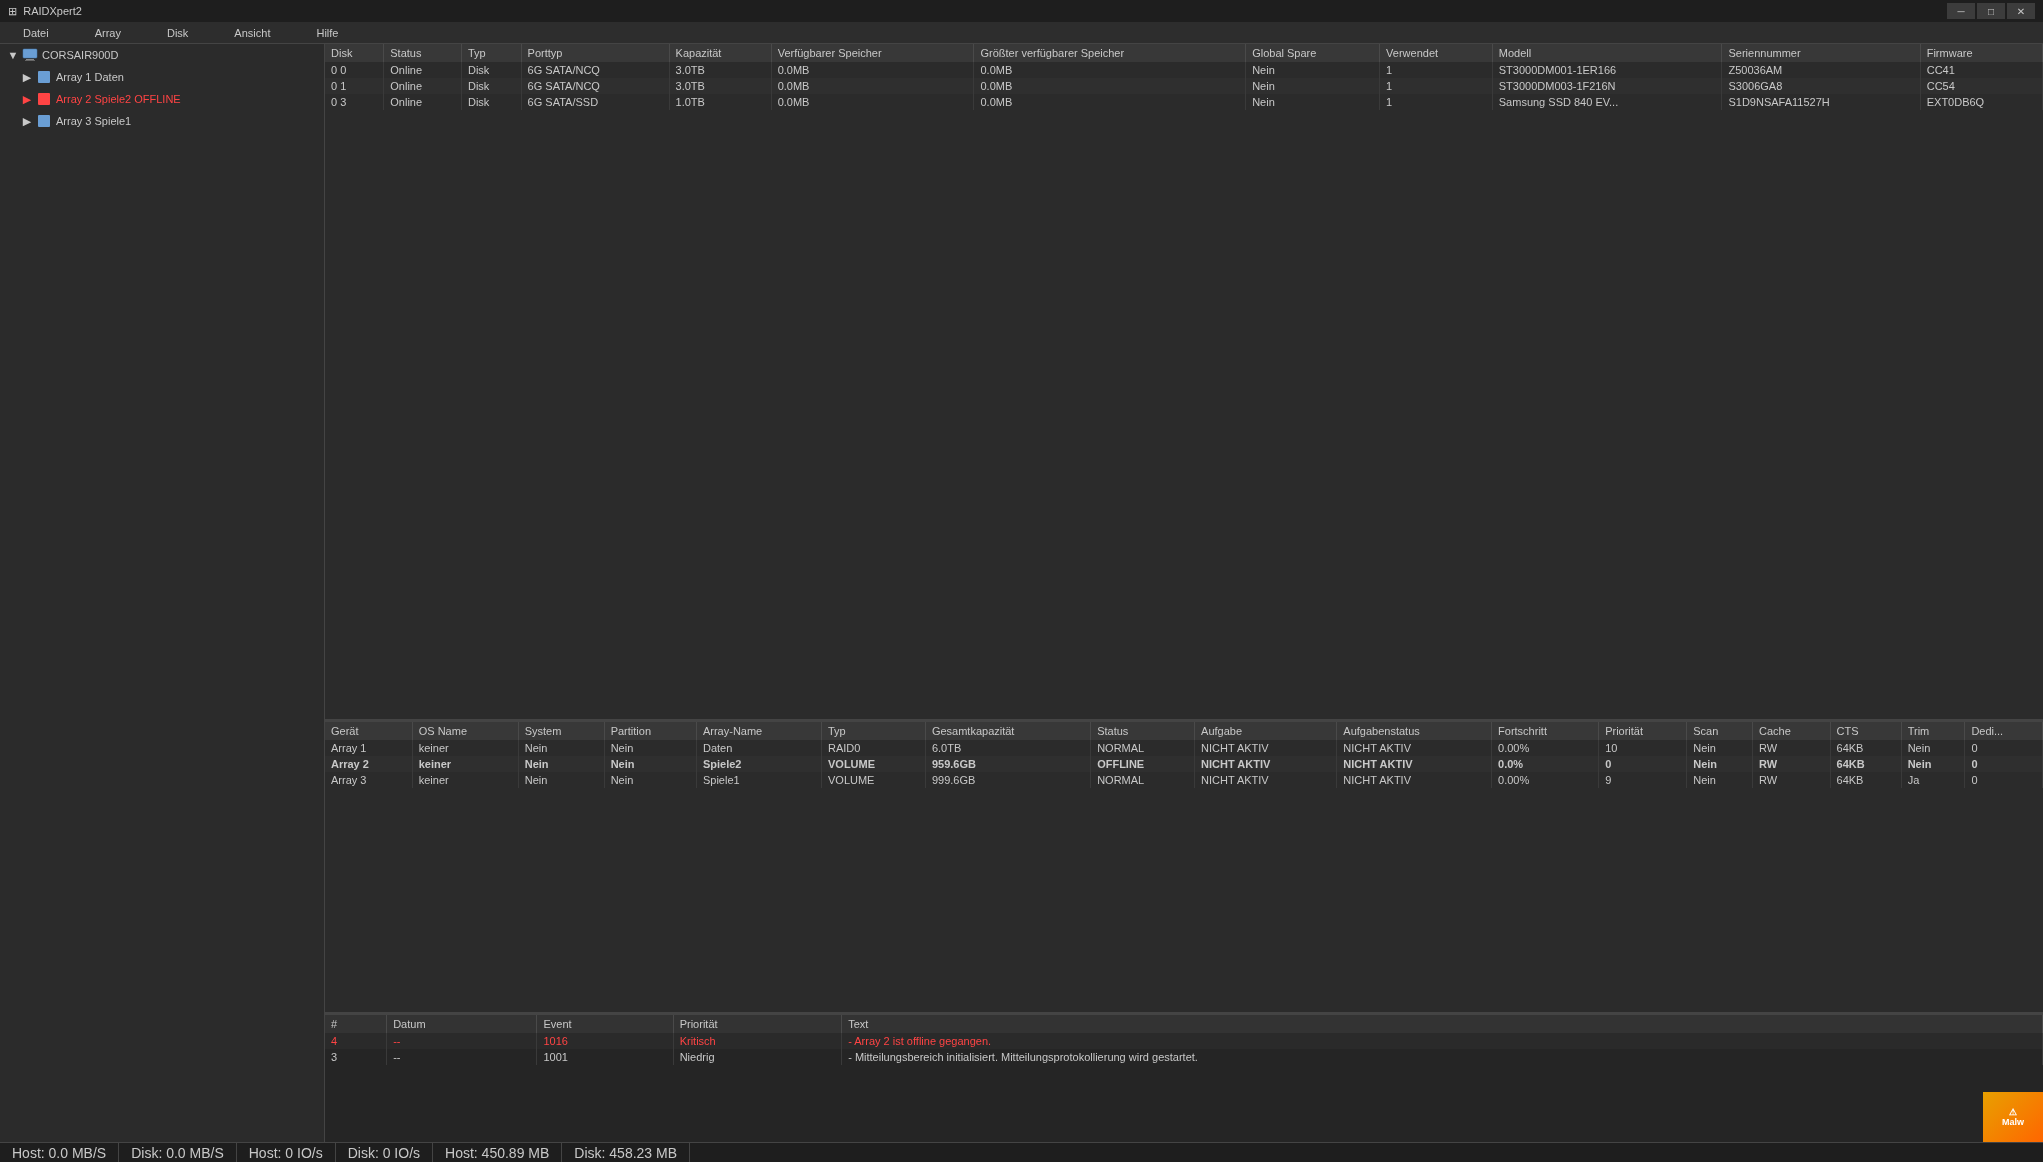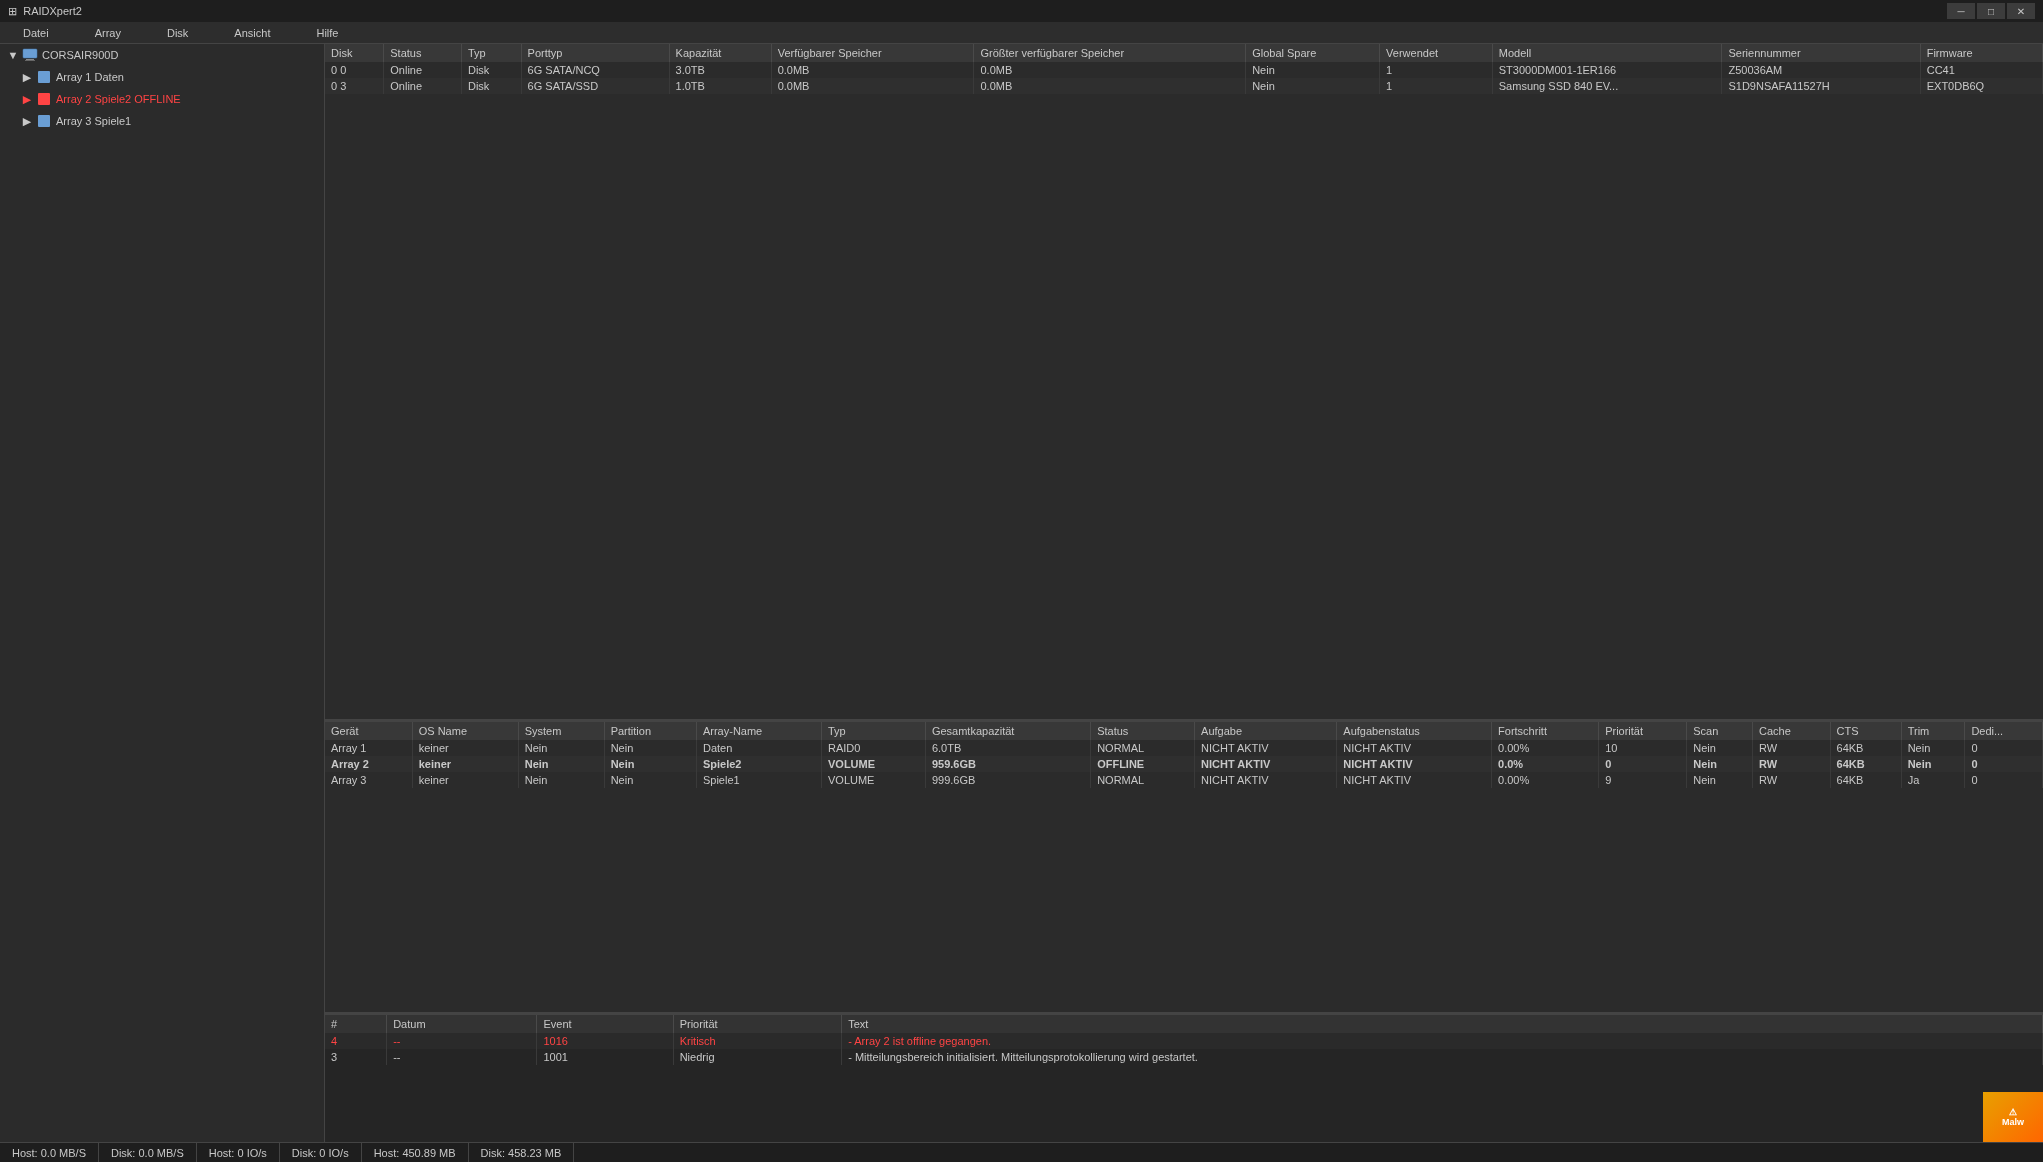--- a/index.html
+++ b/index.html
@@ -155,21 +155,21 @@
       bottom: 0;
       left: 0;
       right: 0;
     }
     .status-item {
       padding: 0 12px;
       border-right: 1px solid #444;
       height: 100%;
       display: flex;
       align-items: center;
-      font-size: 11px;
+      font-size: 14px;
       color: #c8c8c8;
     }
     .malware-badge {
       position: absolute;
       bottom: 20px;
       right: 0;
       width: 60px;
       height: 50px;
       background: linear-gradient(135deg, #e8a000, #ff6600);
       display: flex;
@@ -274,20 +274,34 @@
               <td>Disk</td>
               <td>6G SATA/NCQ</td>
               <td>3.0TB</td>
               <td>0.0MB</td>
               <td>0.0MB</td>
               <td>Nein</td>
               <td>1</td>
               <td>ST3000DM001-1ER166</td>
               <td>Z50036AM</td>
               <td>CC41</td>
+            </tr>
+            <tr class="data-row">
+              <td>0 1</td>
+              <td>Online</td>
+              <td>Disk</td>
+              <td>6G SATA/NCQ</td>
+              <td>3.0TB</td>
+              <td>0.0MB</td>
+              <td>0.0MB</td>
+              <td>Nein</td>
+              <td>1</td>
+              <td>ST3000DM003-1F216N</td>
+              <td>S3006GA8</td>
+              <td>CC54</td>
             </tr>
             <tr class="data-row">
               <td>0 3</td>
               <td>Online</td>
               <td>Disk</td>
               <td>6G SATA/SSD</td>
               <td>1.0TB</td>
               <td>0.0MB</td>
               <td>0.0MB</td>
               <td>Nein</td>

